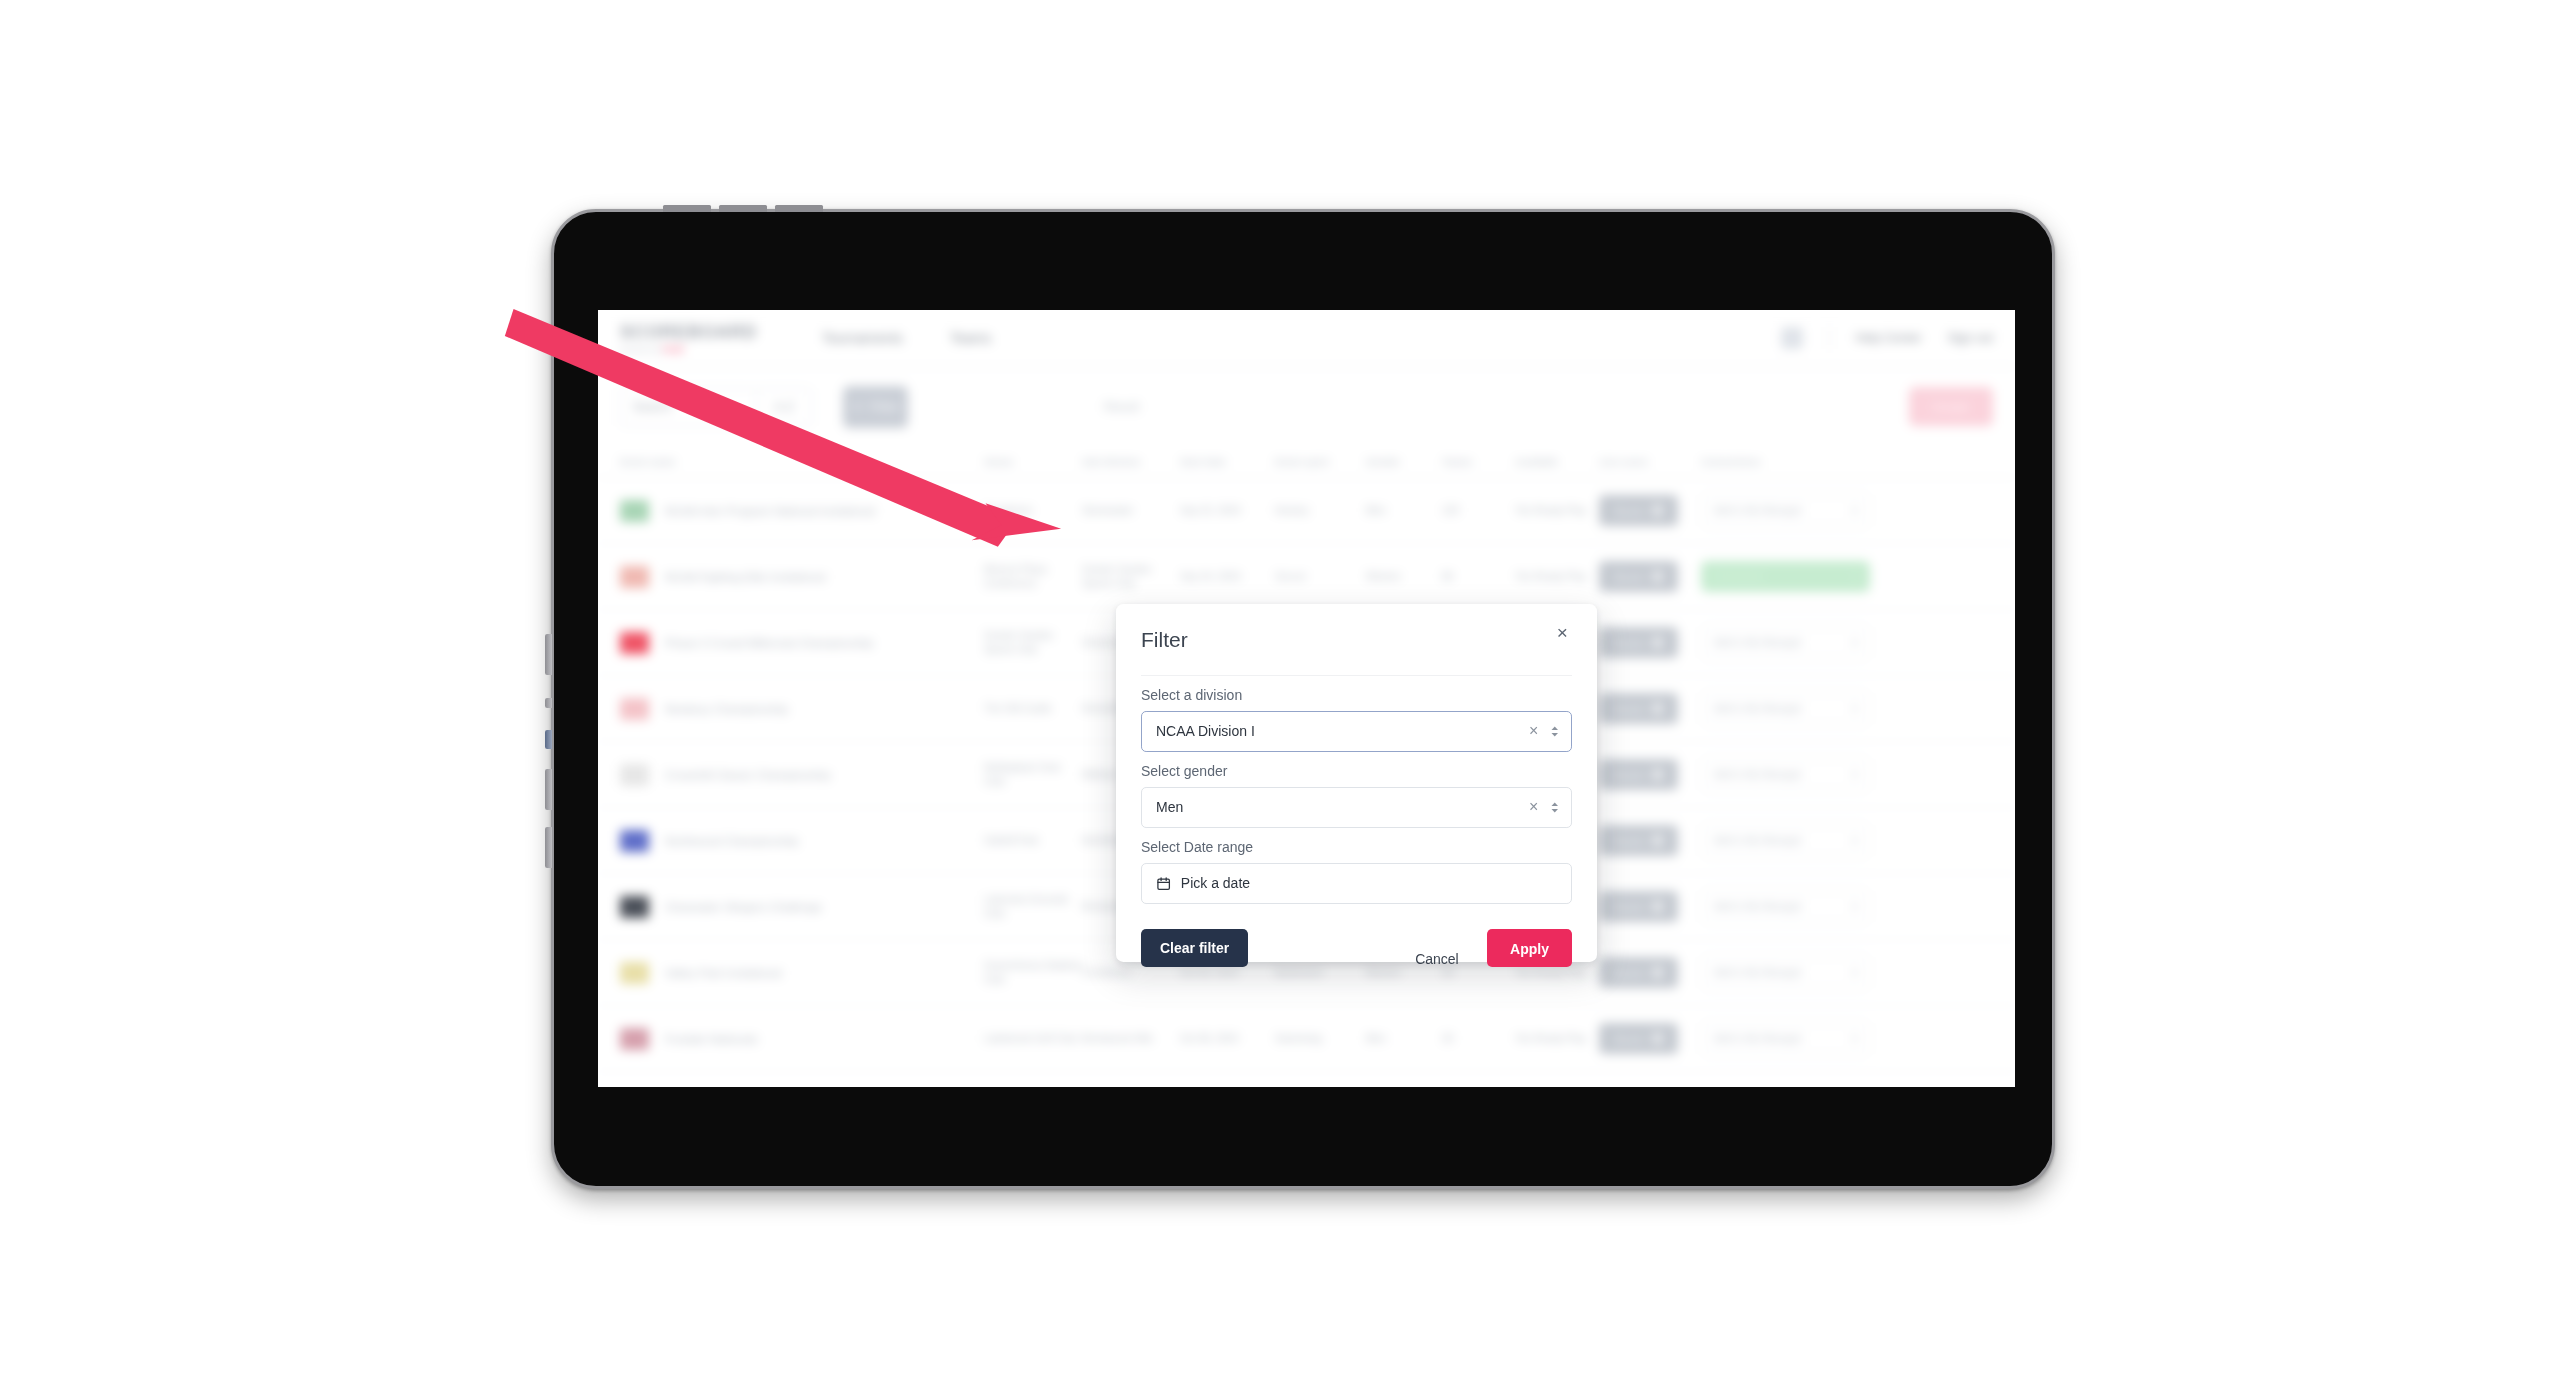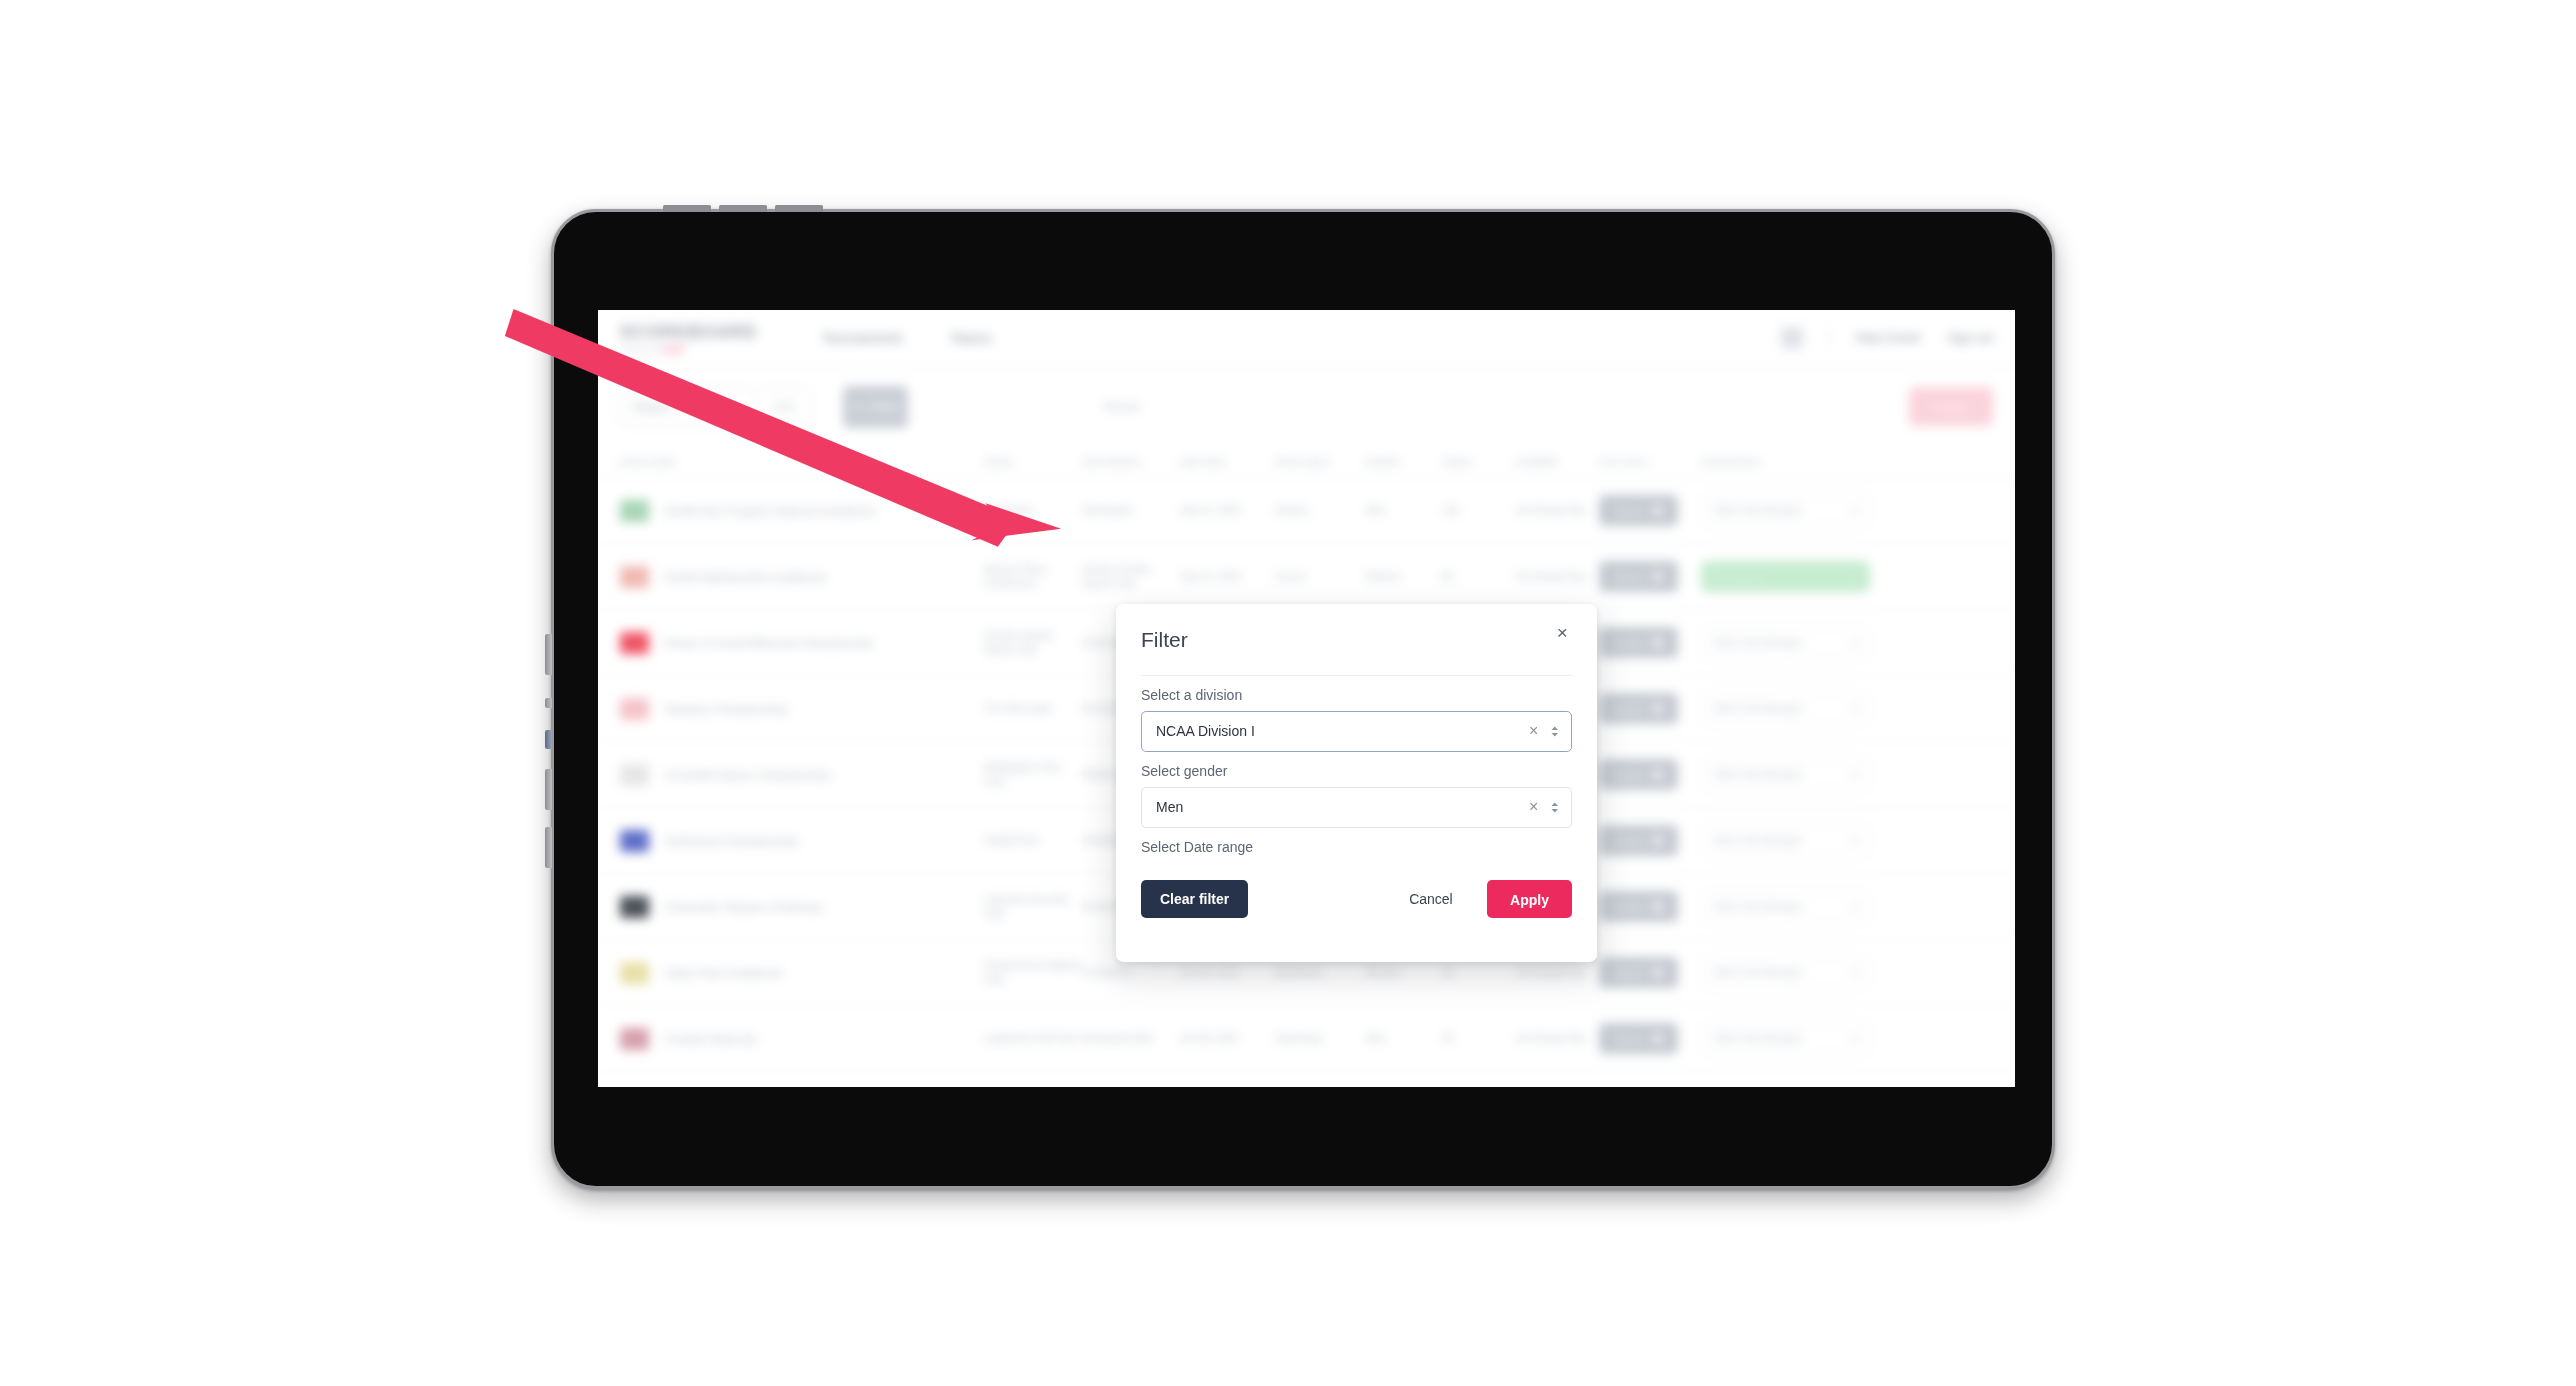--- a/index.html
+++ b/index.html
@@ -161,21 +161,21 @@
   .f-chev svg { display: block; }
   .cal-icon { margin-right: 9.5px; display: flex; }
   .f-field.date .val { color: #2e353f; }
 
   .m-foot { display: flex; align-items: center; margin-top: 25.5px; }
   .btn-clear {
     background: #26334a; color: #fff; border: none; border-radius: 5.1px;
     height: 38px; padding: 8px 19px; font-size: 14px; font-weight: 600;
     font-family: inherit; cursor: pointer;
   }
-  .foot-right { margin-left: auto; display: flex; align-items: center; gap: 30px; }
+  .foot-right { margin-left: auto; display: flex; align-items: flex-end; gap: 24px; }
   .btn-cancel {
     background: none; border: none; color: #3c4450; font-size: 14px;
     font-family: inherit; cursor: pointer; padding: 0 4.4px;
   }
   .btn-apply {
     background: #ec2a5d; color: #fff; border: none; border-radius: 5.1px;
     height: 38px; padding: 12px 23px; font-size: 14px; font-weight: 600;
     font-family: inherit; cursor: pointer;
   }
 
@@ -507,20 +507,31 @@
             <span class="f-chev">
               <svg width="9.5" height="13" viewBox="0 0 13 18">
                 <path d="M6.5 2 L11 7 L2 7 Z" fill="#8b939e"></path>
                 <path d="M6.5 16 L11 11 L2 11 Z" fill="#8b939e"></path>
               </svg>
             </span>
           </span>
         </div>
 
         <div class="f-label">Select Date range</div>
+        <div class="f-field date">
+          <span class="cal-icon">
+            <svg width="15.3" height="15.3" viewBox="0 0 24 24" fill="none" stroke="#2e353f" stroke-width="2" stroke-linecap="round" stroke-linejoin="round">
+              <rect x="3" y="5" width="18" height="16" rx="2"></rect>
+              <line x1="3" y1="10" x2="21" y2="10"></line>
+              <line x1="8" y1="3" x2="8" y2="7"></line>
+              <line x1="16" y1="3" x2="16" y2="7"></line>
+            </svg>
+          </span>
+          <span class="val">Pick a date</span>
+        </div>
 
         <div class="m-foot">
           <button class="btn-clear">Clear filter</button>
           <div class="foot-right">
             <button class="btn-cancel">Cancel</button>
             <button class="btn-apply">Apply</button>
           </div>
         </div>
       </div>
 

